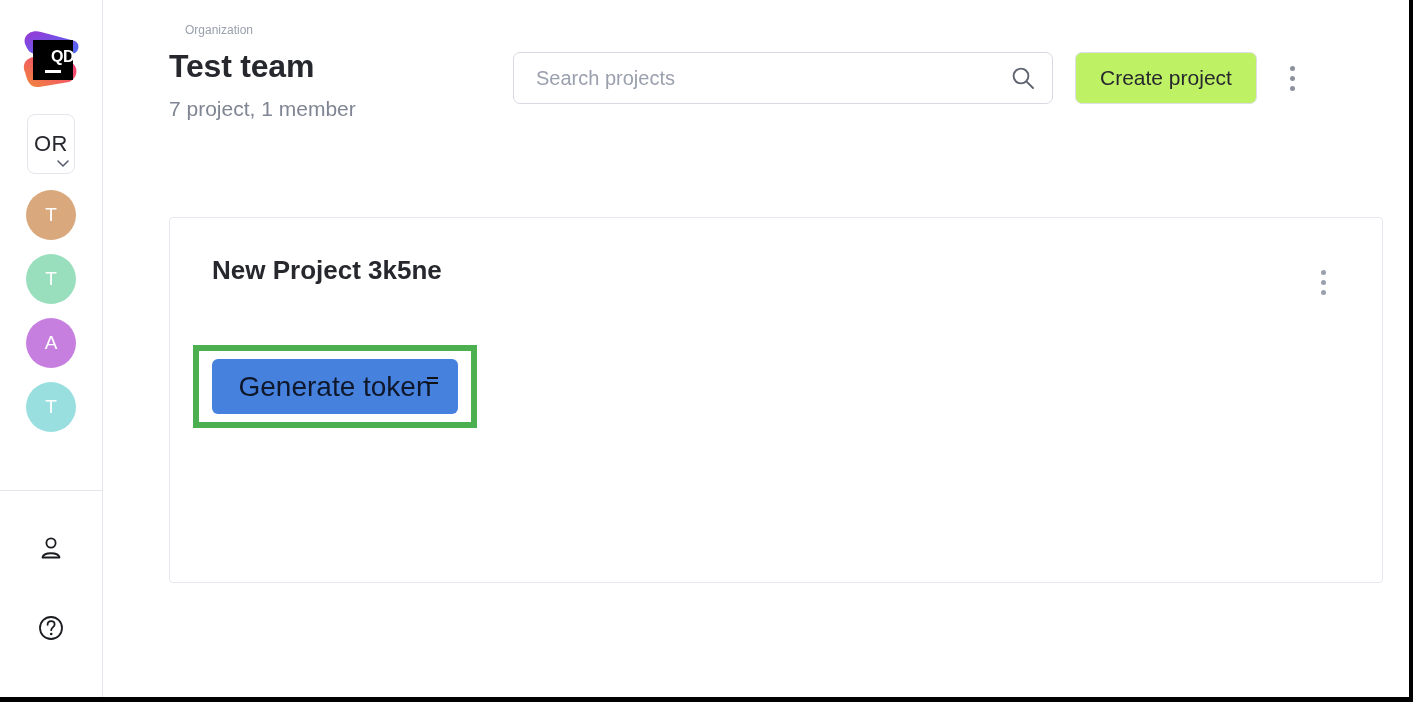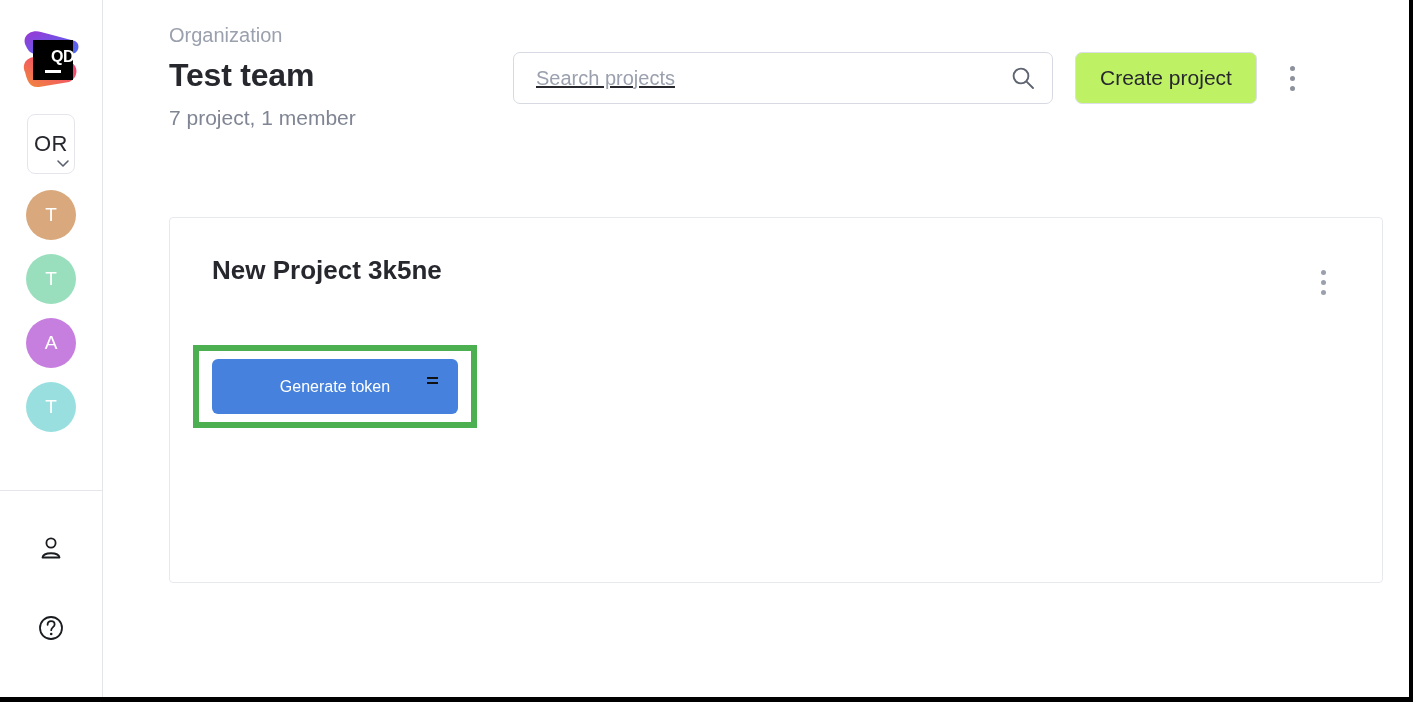--- a/index.html
+++ b/index.html
@@ -165,23 +165,24 @@
   }
 
   .header {
     position: relative;
     padding: 24px 0 0 66px;
     height: 140px;
     box-sizing: border-box;
   }
 
   .breadcrumb {
-    font-size: 20px;
+    font-size: 12px;
     color: #9aa0ad;
     line-height: 1.1;
+    margin-left: 16px;
   }
 
   .page-title {
     margin-top: 12px;
     font-size: 32px;
     font-weight: bold;
     color: #27282e;
     line-height: 1.1;
     letter-spacing: -0.2px;
   }
@@ -215,21 +216,20 @@
     position: relative;
   }
   .search-box input {
     flex: 1;
     border: none;
     outline: none;
     font-family: "Liberation Sans", sans-serif;
     font-size: 20px;
     color: #27282e;
     background: transparent;
-    text-decoration: underline;
   }
   .search-box input::placeholder { color: #9aa0ad; }
   .search-icon { width: 26px; height: 26px; flex: none; }
 
   .create-btn {
     margin-left: 22px;
     height: 52px;
     box-sizing: border-box;
     padding: 0 24px;
     border: 1px solid #dcdfe6;
@@ -330,23 +330,23 @@
   .generate-btn {
     position: absolute;
     left: 42px;
     top: 141px;
     width: 246px;
     height: 55px;
     box-sizing: border-box;
     border: none;
     border-radius: 6px;
     background: #4581dd;
-    color: #ffffff;
+    color: #0f172a;
     font-family: "Liberation Sans", sans-serif;
-    font-size: 16px;
+    font-size: 28px;
     cursor: pointer;
     display: flex;
     align-items: center;
     justify-content: center;
   }
 
   .text-cursor {
     position: absolute;
     left: 324px;
     top: 377px;

